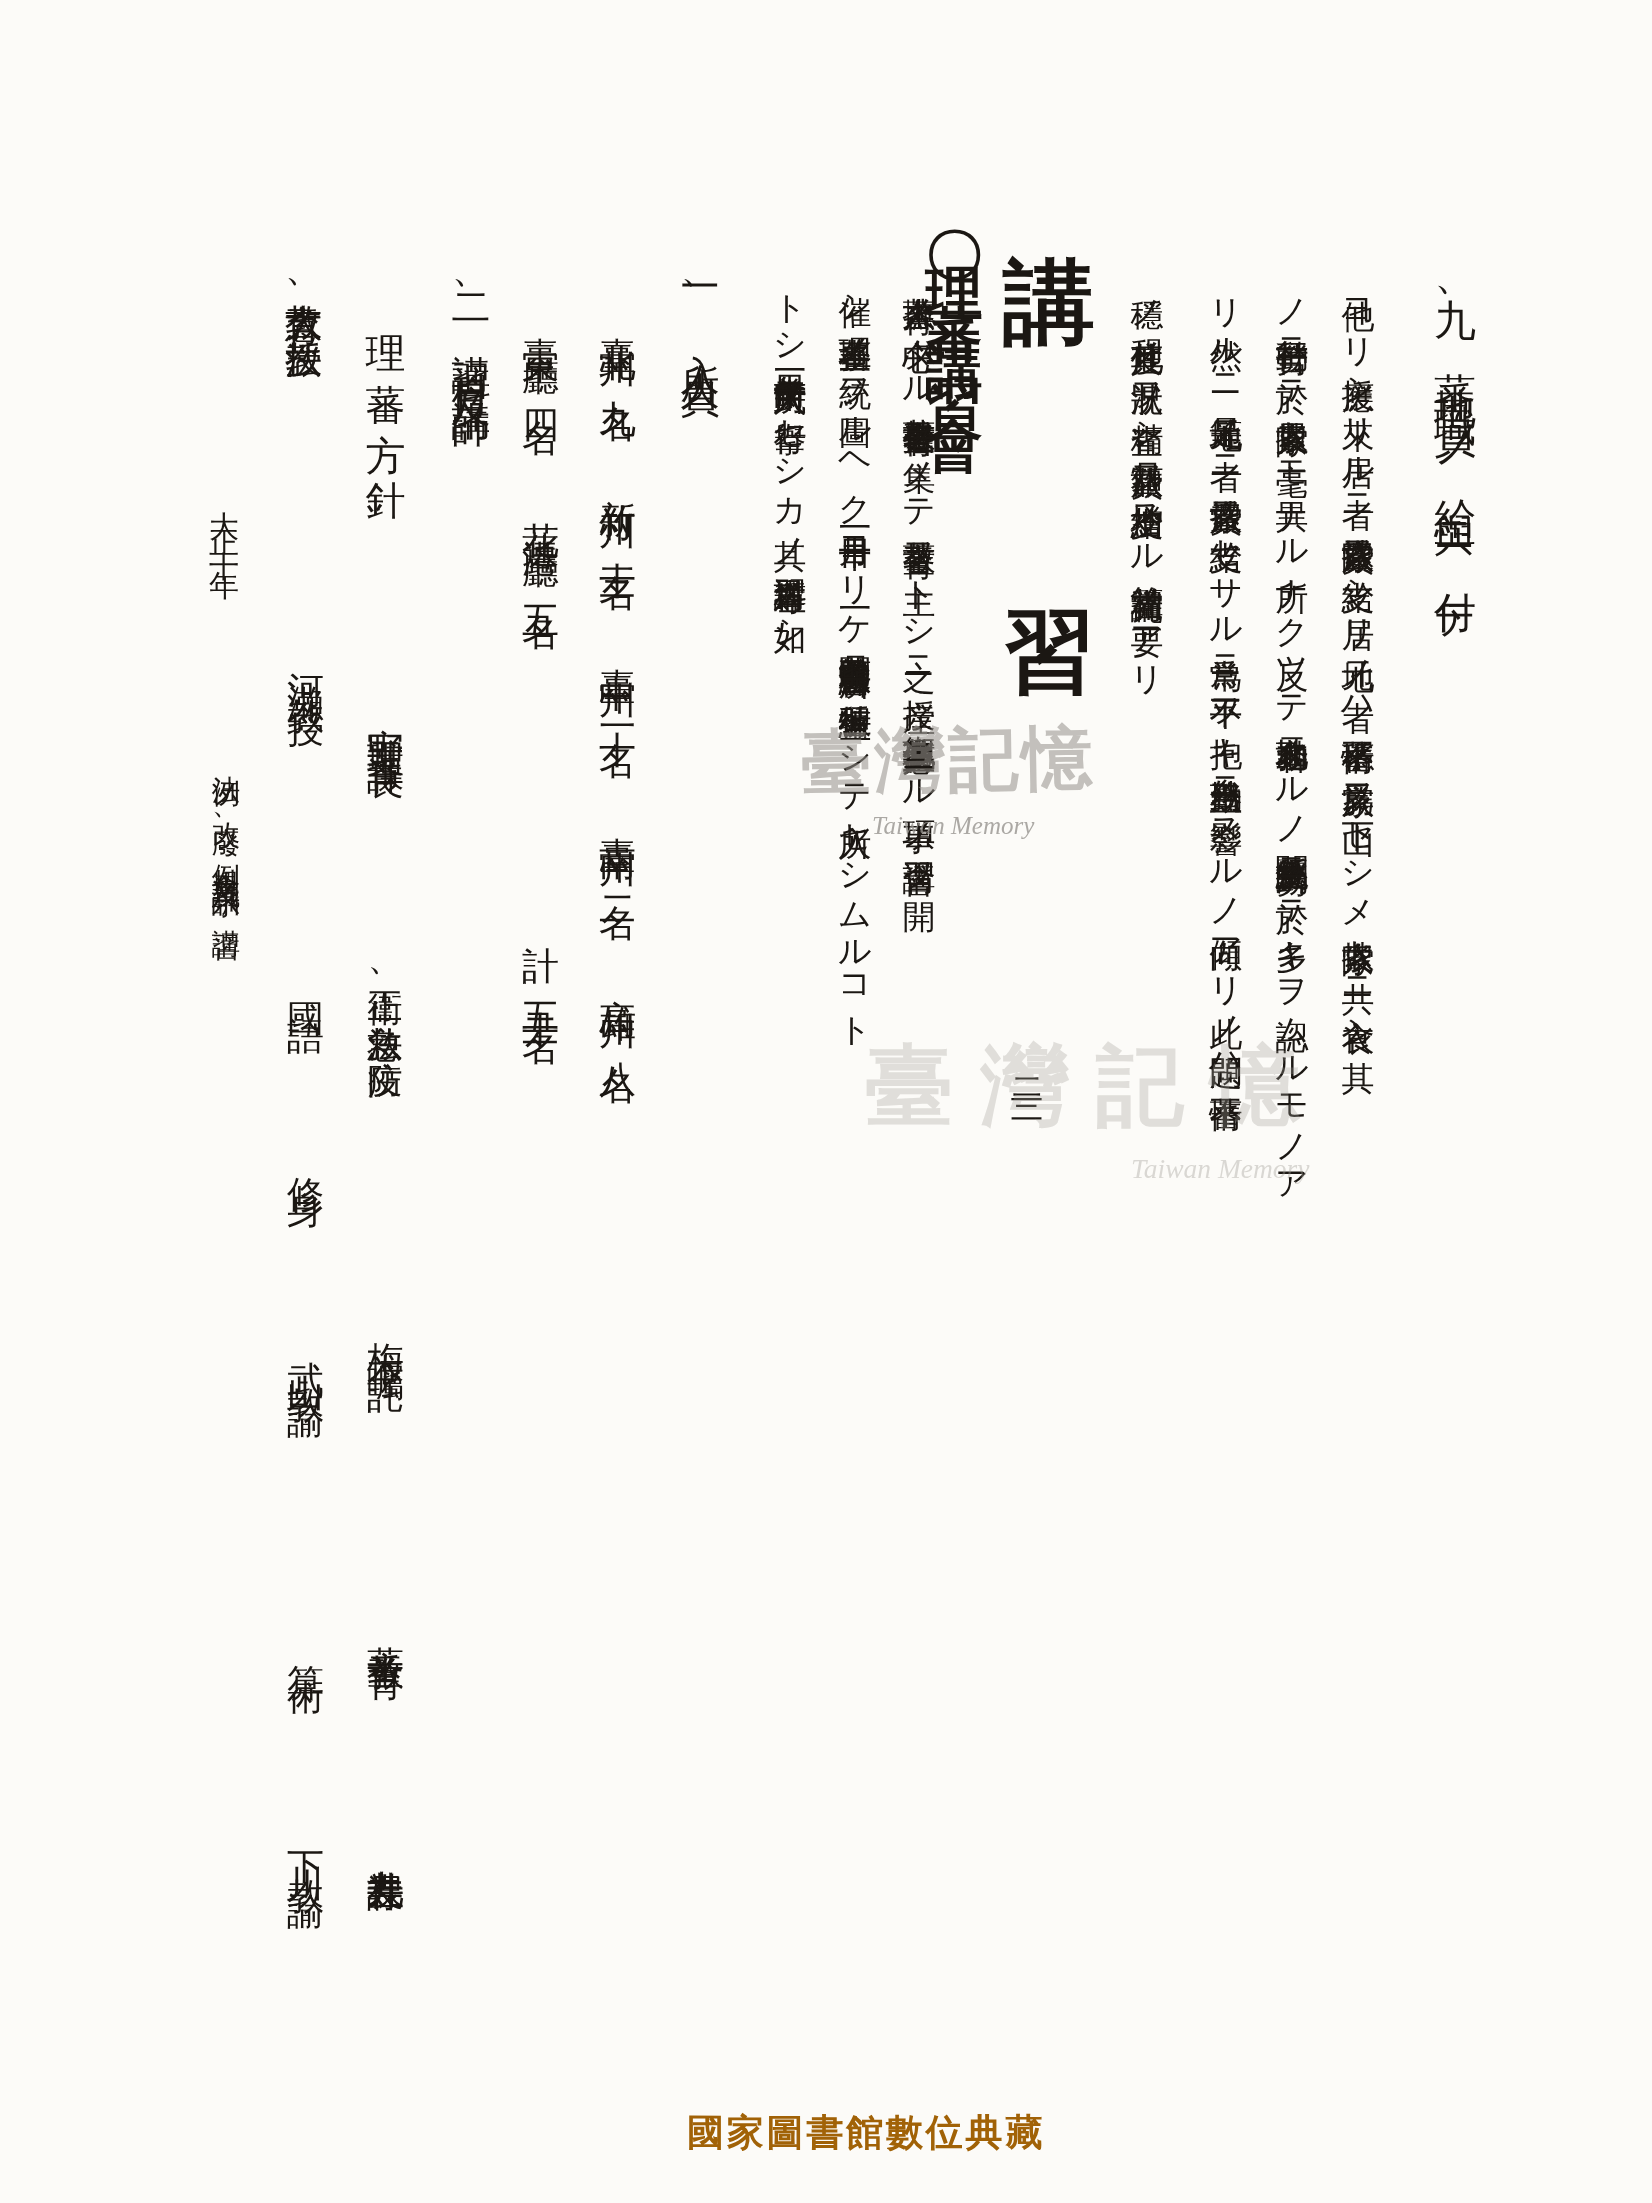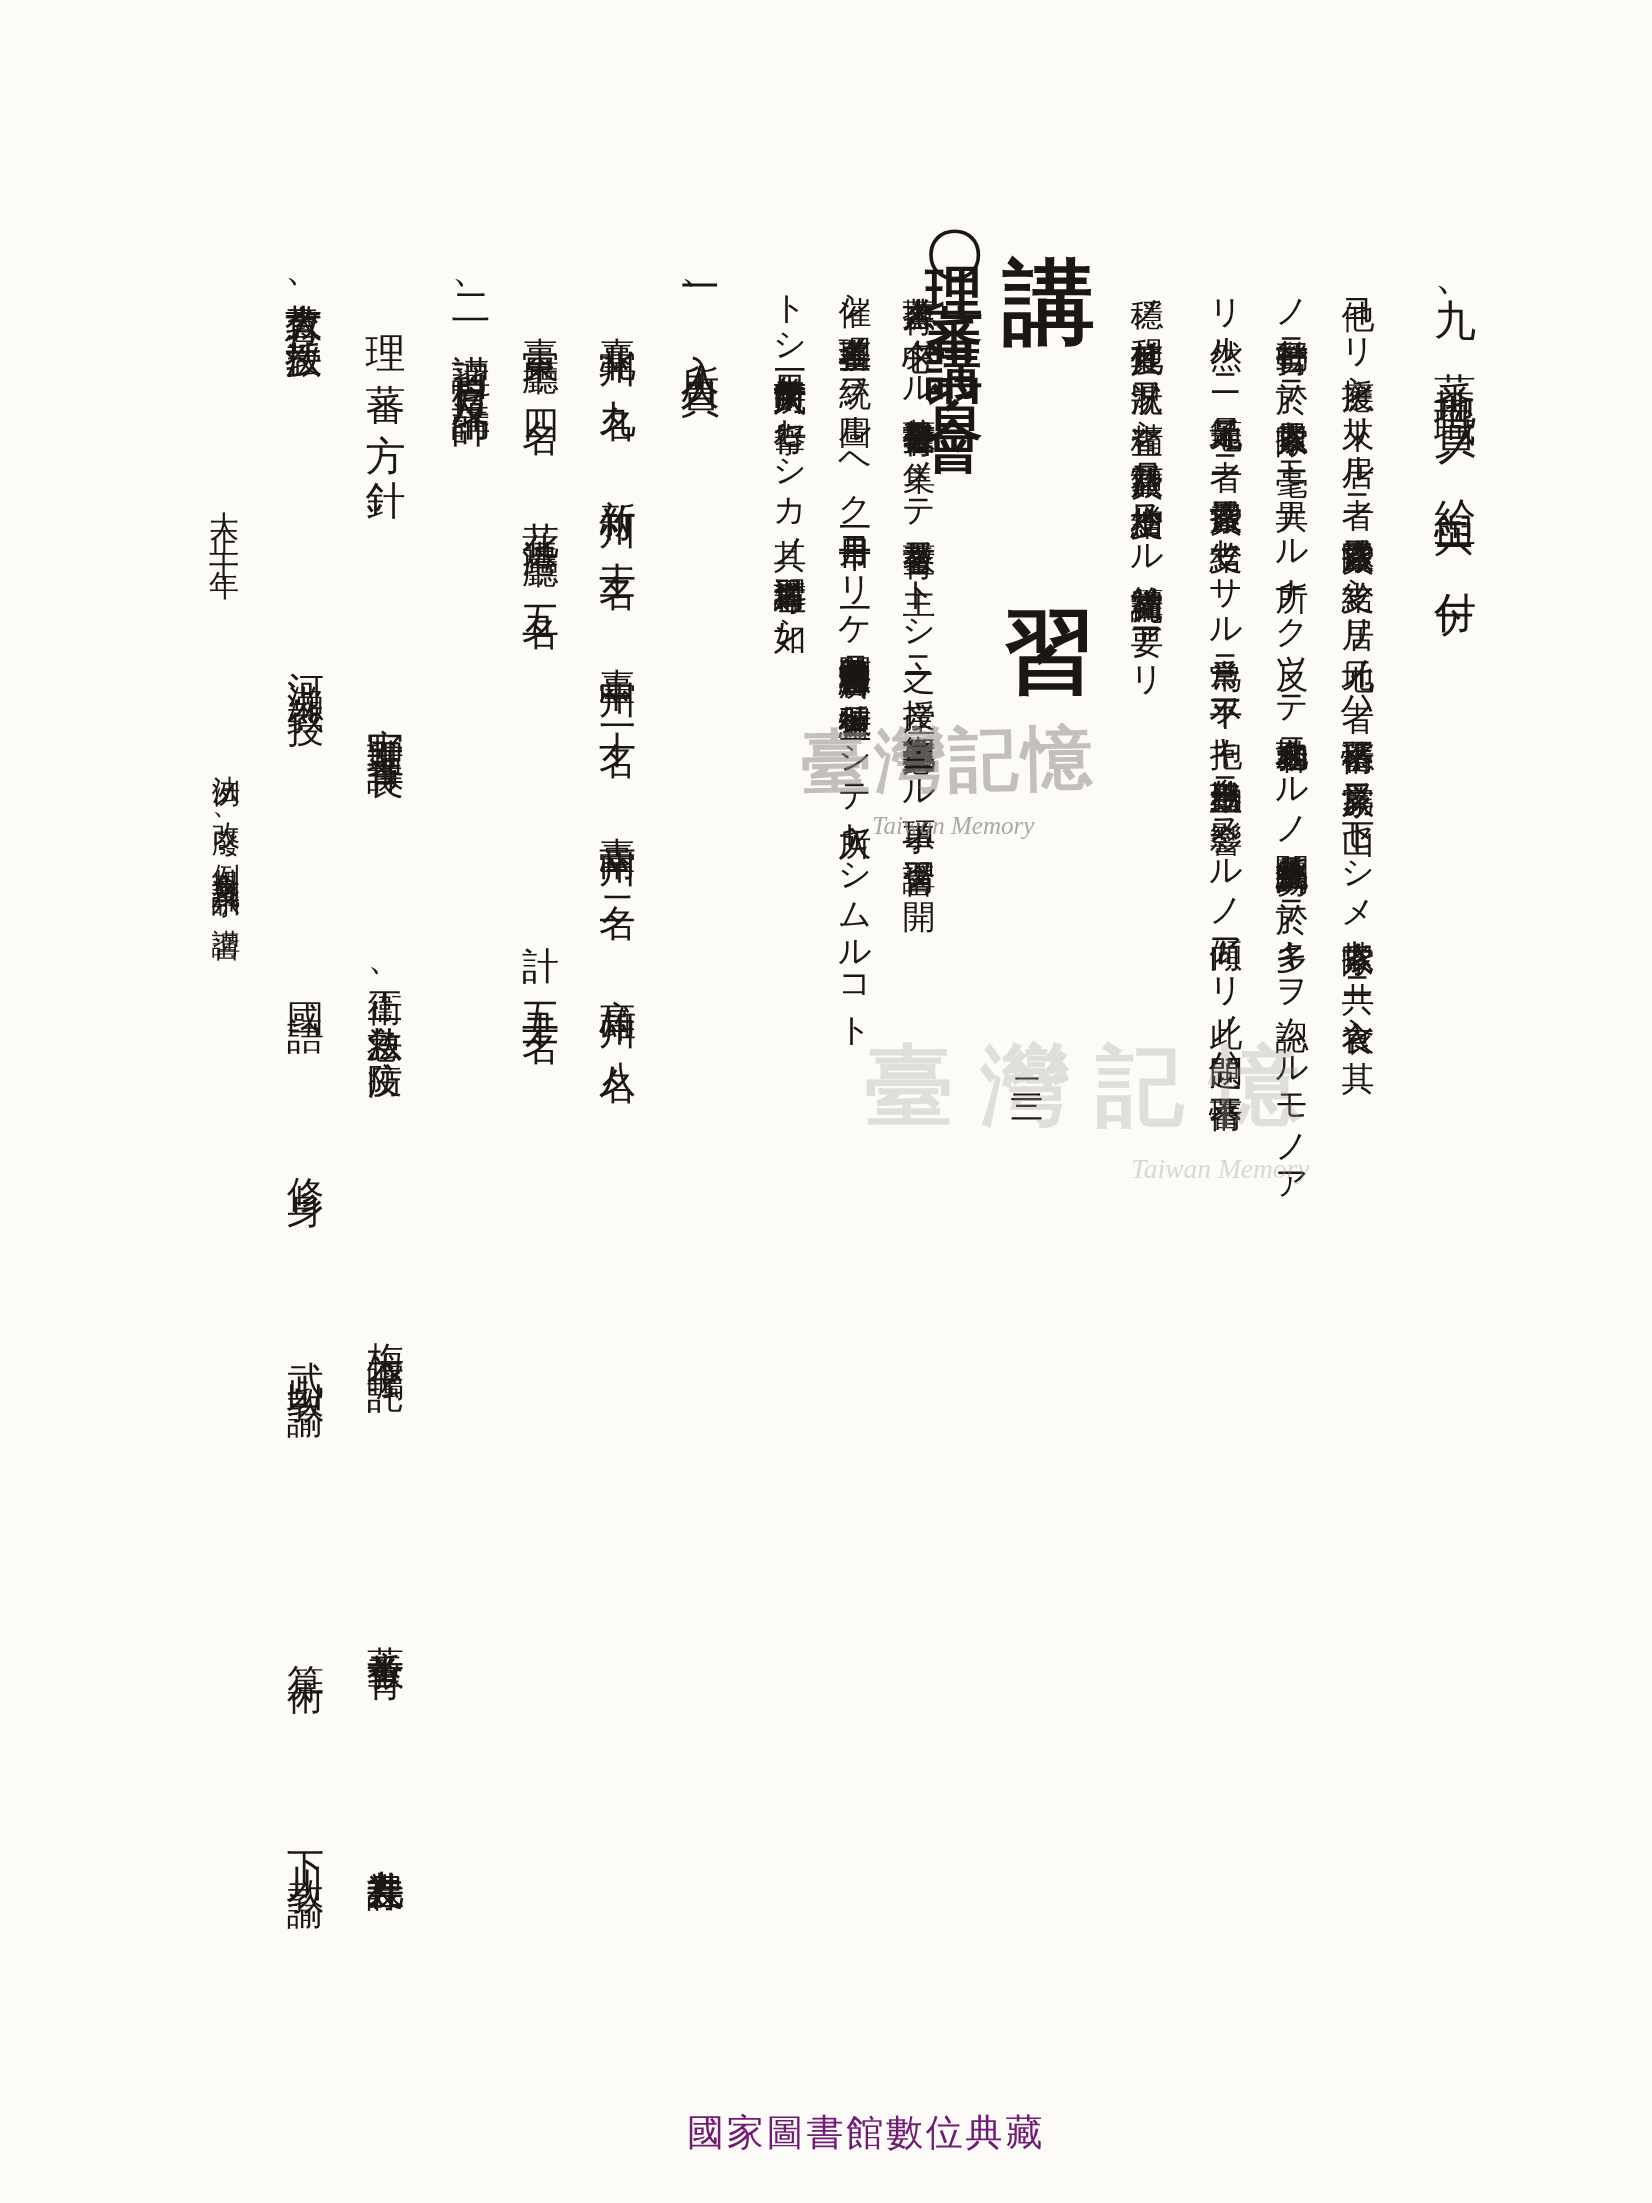--- a/index.html
+++ b/index.html
@@ -48,22 +48,22 @@
   }
   #wm-echo-latin{
     left:1131px;top:1153px;
     font-size:27.5px;font-style:italic;
     color:rgba(160,157,150,0.38);
   }
   #library-stamp{
     position:absolute;
     left:687px;top:2108px;
     font-size:37px;letter-spacing:2.8px;
-    color:#701a75;
-    font-weight:normal;
+    color:#a16207;
+    font-weight:bold;
   }
 </style>
 </head>
 <body>
 
 <div id="page" style="background: rgb(252, 251, 248); color: rgb(27, 23, 19);">
 
   <div id="text-layer">
       <div class="vcol" style="left: 1434px; top: 266px; font-size: 42px; letter-spacing: 15.6px;">九、蕃地職員ノ給與ニ付テ</div>
       <div class="vcol" style="left: 1341px; top: 275px; font-size: 33px; letter-spacing: 0.9px;">他ヨリ應援シ來リ居ル者ニ搜索隊旅費ヲ支給シ居リ地元ノ者ハ蕃情不穩ノ爲家族ヲ下山セシメ搜索隊ト共ニ衣食シ其</div>

